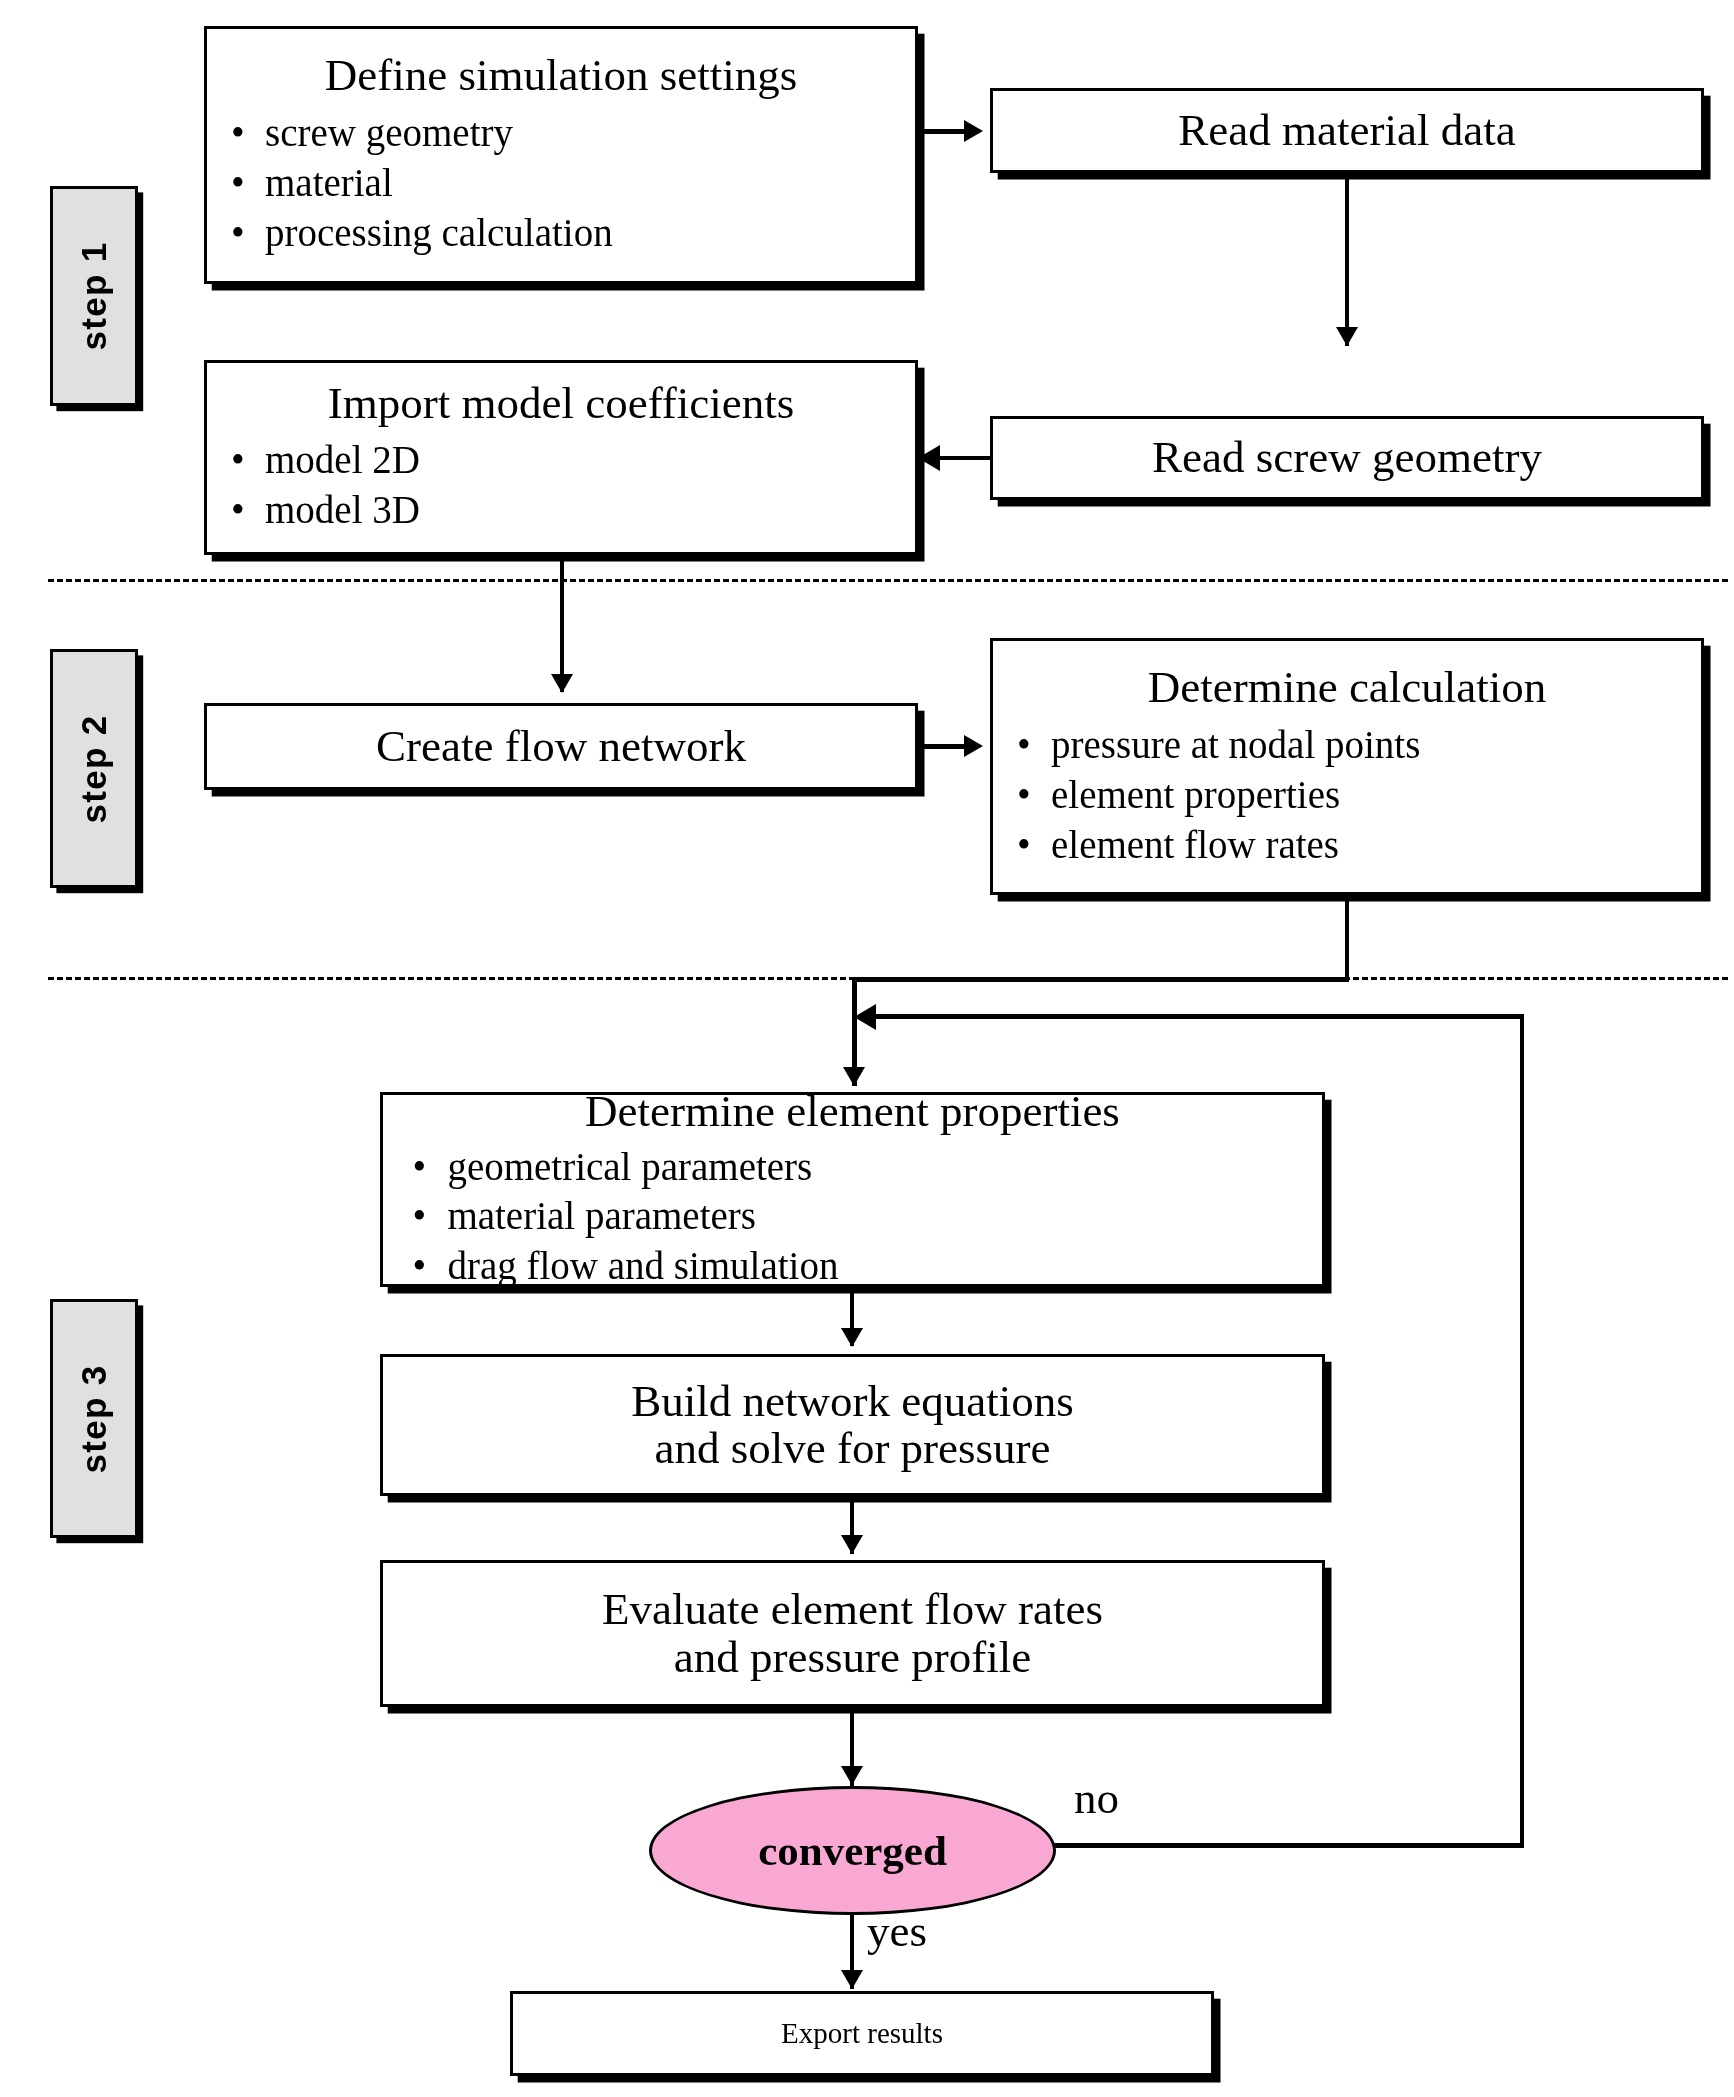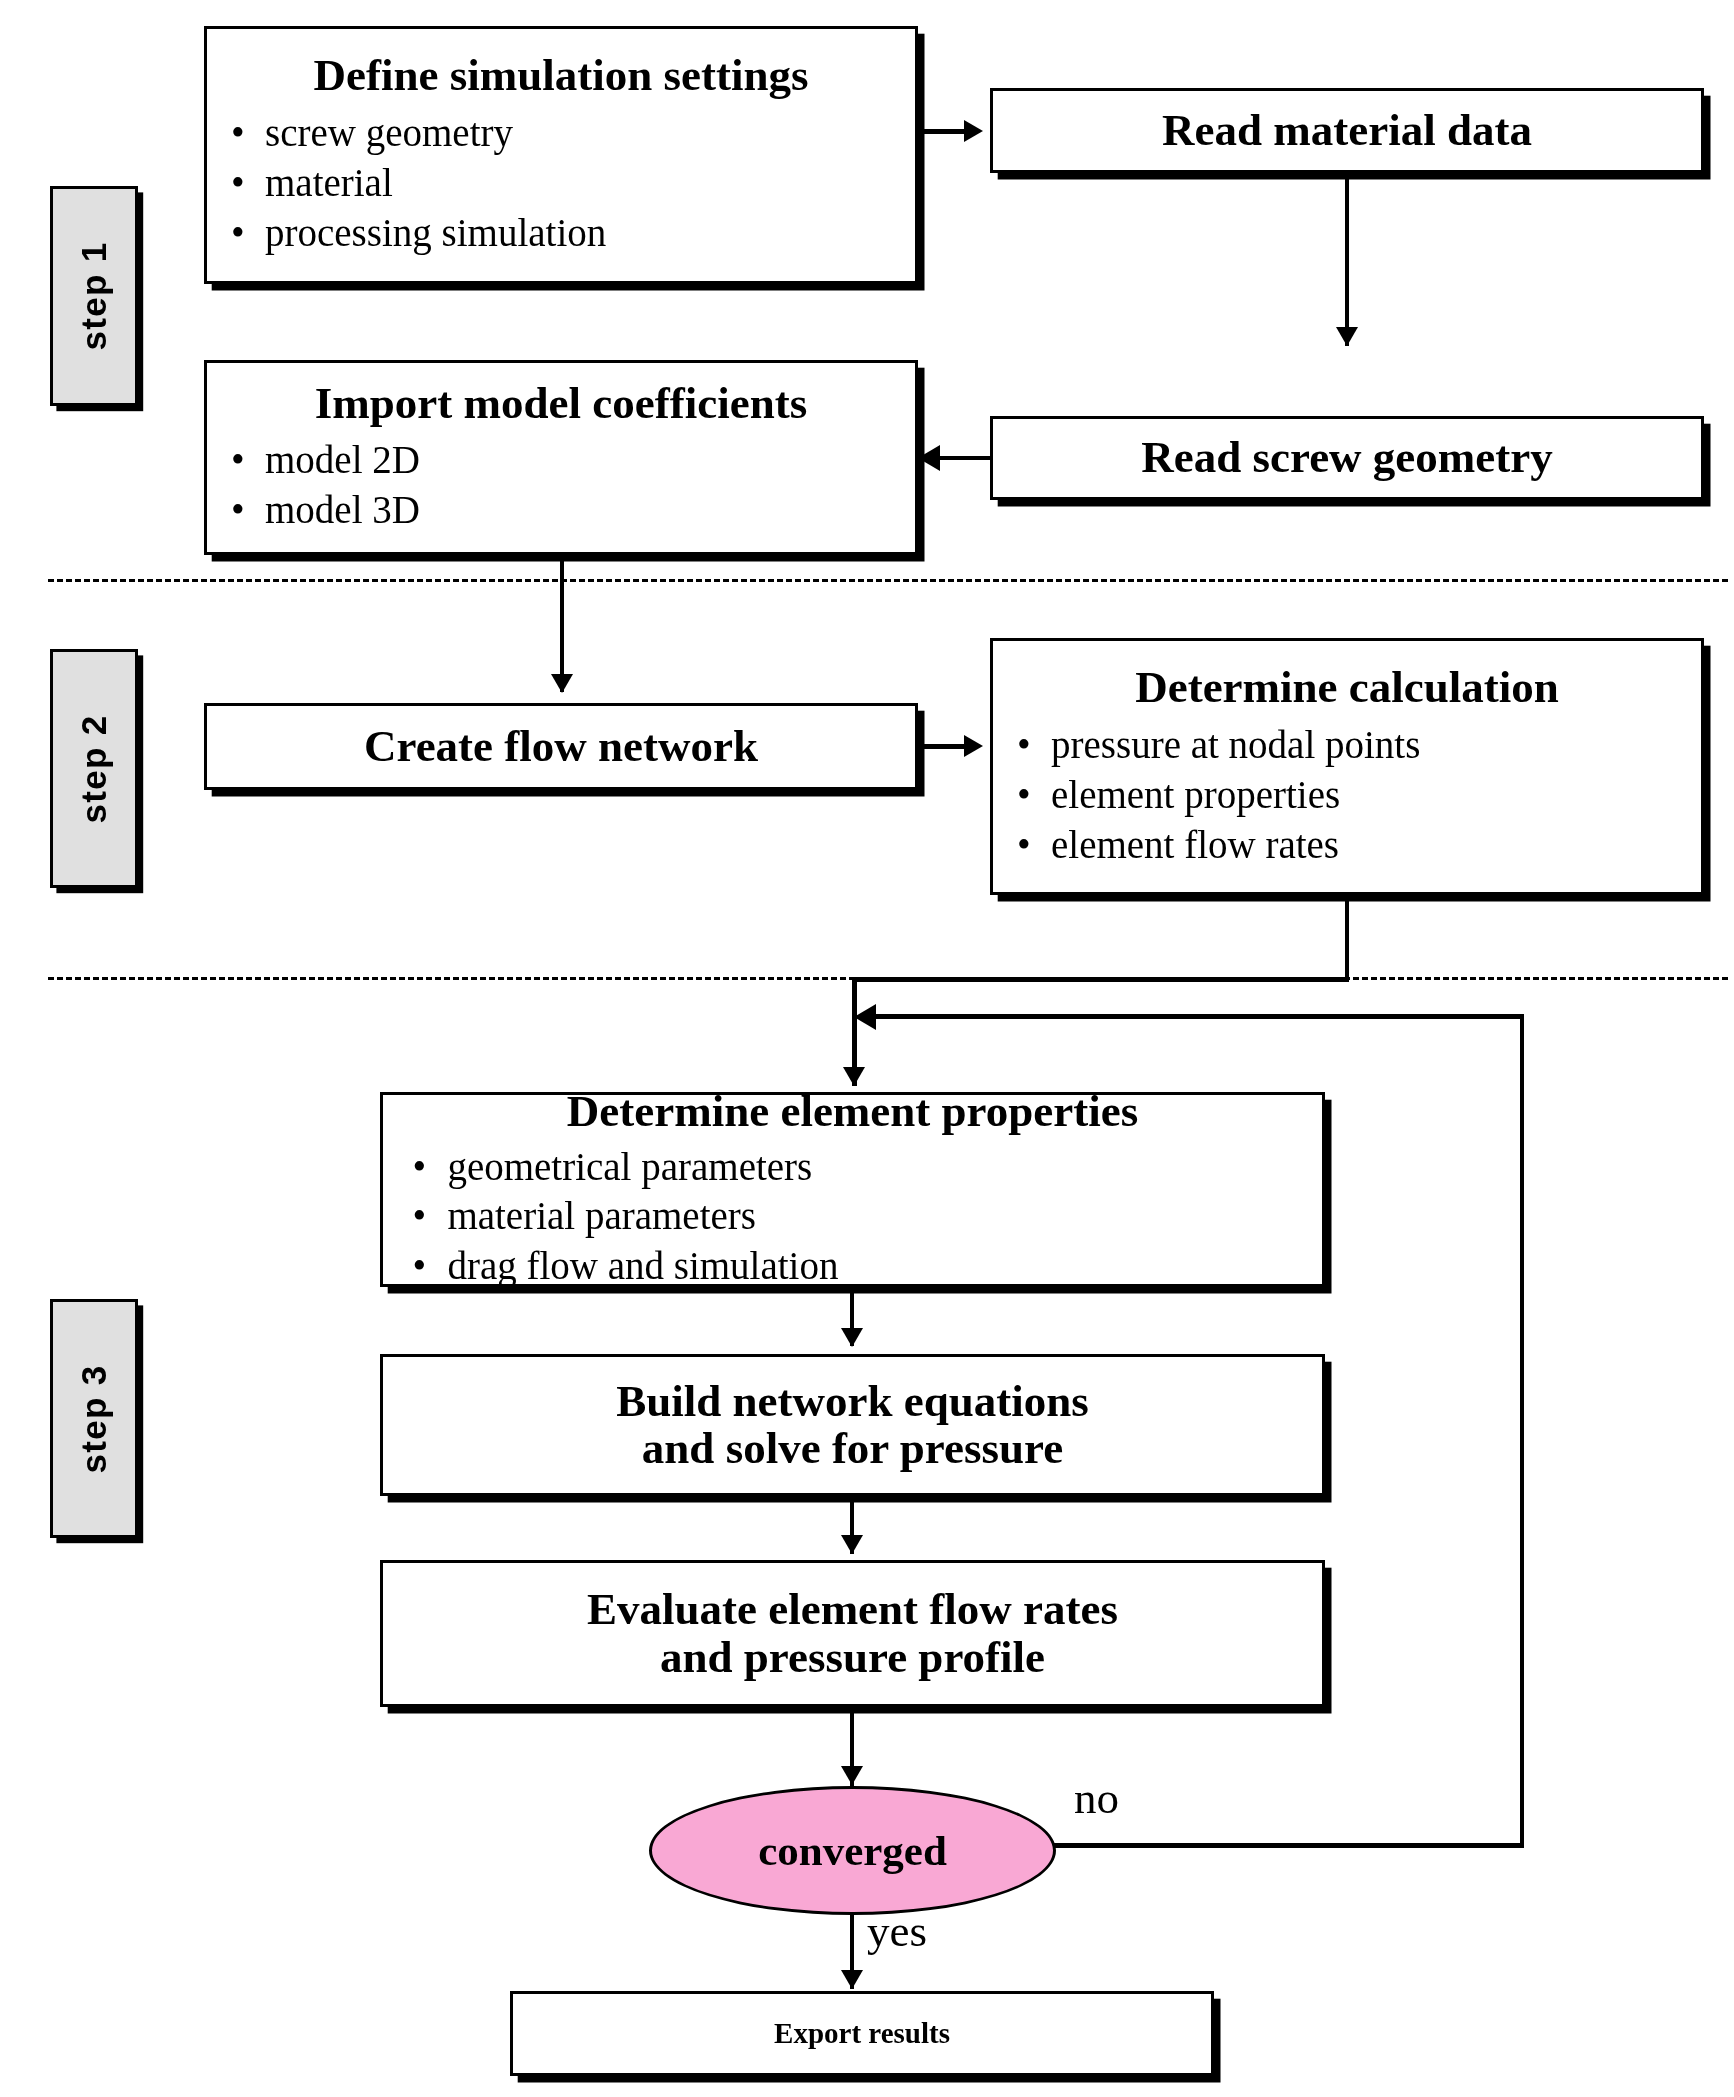--- a/index.html
+++ b/index.html
@@ -11,21 +11,21 @@
     position:absolute;
     background:#ffffff;
     border:3.2px solid #000000;
     box-shadow:7.1px 7.1px 0 -0.6px #000000;
     box-sizing:border-box;
     display:flex;
     flex-direction:column;
     justify-content:center;
   }
   .fbox .title{
-    font-weight:bold;
+    font-weight:normal;
     text-align:center;
     line-height:1.05;
     color:#000;
   }
   .fbox ul{
     list-style:none;
     margin:0;
     padding:0;
   }
   .fbox li{
@@ -139,21 +139,21 @@
       <li>
         <span class="bul" style="left:-34px;">•</span>
         <span class="txt">screw geometry</span>
       </li>
       <li>
         <span class="bul" style="left:-34px;">•</span>
         <span class="txt">material</span>
       </li>
       <li>
         <span class="bul" style="left:-34px;">•</span>
-        <span class="txt">processing simulation</span>
+        <span class="txt">processing calculation</span>
       </li>
     </ul>
   </div>
 
   <div class="hline" style="left:918px;top:129px;width:52px;"></div>
   <div class="arr-right" style="left:964px;top:120px;"></div>
 
   <div class="fbox" style="left:990px;top:88px;width:714px;height:85px;">
     <div class="title" style="font-size:45px;">Read material data</div>
   </div>

